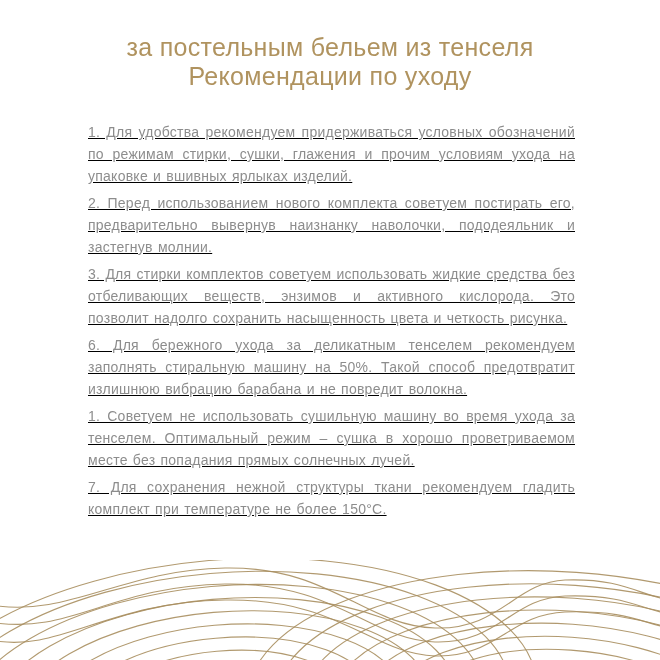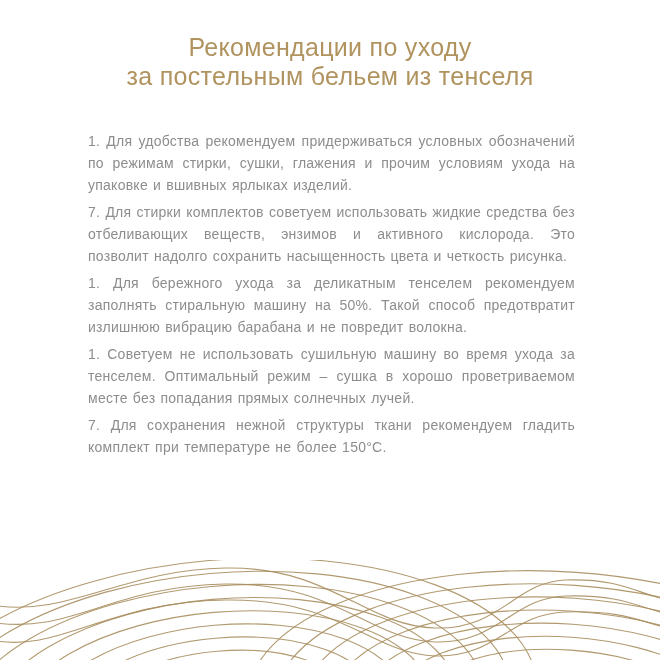--- a/index.html
+++ b/index.html
@@ -26,21 +26,22 @@
     margin:33px 40px 0;
     text-align:center;
     font-weight:400;
     color:var(--title-color);
     font-size:25px;
     line-height:29px;
     letter-spacing:0.3px;
   }
   .title-line{display:block;}
   .instructions{
-    margin:39px 85px 0 88px;
+    margin:30px 85px 0 88px;
+    text-decoration:underline;
   }
   .instructions p{
     margin:0 0 5px 0;
     color:var(--body-color);
     font-size:14px;
     line-height:22px;
     text-align:justify;
     letter-spacing:0.25px;
     word-spacing:1px;
   }
@@ -57,28 +58,29 @@
     stroke-width:1.1;
     opacity:0.9;
   }
 </style>
 </head>
 <body>
 
 <div class="card">
 
   <h1 class="title">
+    <span class="title-line">за постельным бельем из тенселя</span>
     <span class="title-line">Рекомендации по уходу</span>
-    <span class="title-line">за постельным бельем из тенселя</span>
   </h1>
 
   <div class="instructions">
     <p>1. Для удобства рекомендуем придерживаться условных обозначений по режимам стирки, сушки, глажения и прочим условиям ухода на упаковке и вшивных ярлыках изделий.</p>
-    <p>7. Для стирки комплектов советуем использовать жидкие средства без отбеливающих веществ, энзимов и активного кислорода. Это позволит надолго сохранить насыщенность цвета и четкость рисунка.</p>
-    <p>1. Для бережного ухода за деликатным тенселем рекомендуем заполнять стиральную машину на 50%. Такой способ предотвратит излишнюю вибрацию барабана и не повредит волокна.</p>
+    <p>2. Перед использованием нового комплекта советуем постирать его, предварительно вывернув наизнанку наволочки, пододеяльник и застегнув молнии.</p>
+    <p>3. Для стирки комплектов советуем использовать жидкие средства без отбеливающих веществ, энзимов и активного кислорода. Это позволит надолго сохранить насыщенность цвета и четкость рисунка.</p>
+    <p>6. Для бережного ухода за деликатным тенселем рекомендуем заполнять стиральную машину на 50%. Такой способ предотвратит излишнюю вибрацию барабана и не повредит волокна.</p>
     <p>1. Советуем не использовать сушильную машину во время ухода за тенселем. Оптимальный режим – сушка в хорошо проветриваемом месте без попадания прямых солнечных лучей.</p>
     <p>7. Для сохранения нежной структуры ткани рекомендуем гладить комплект при температуре не более 150°С.</p>
   </div>
 
   <div class="pattern">
     <svg id="pattern-svg" viewBox="0 0 660 100" preserveAspectRatio="none">
         <ellipse cx="222" cy="150" rx="46" ry="20" transform="rotate(-5 222 150)"></ellipse>
         <ellipse cx="222" cy="150" rx="73" ry="33" transform="rotate(-5 222 150)"></ellipse>
         <ellipse cx="222" cy="150" rx="100" ry="46" transform="rotate(-5 222 150)"></ellipse>
         <ellipse cx="222" cy="150" rx="127" ry="59" transform="rotate(-5 222 150)"></ellipse>

